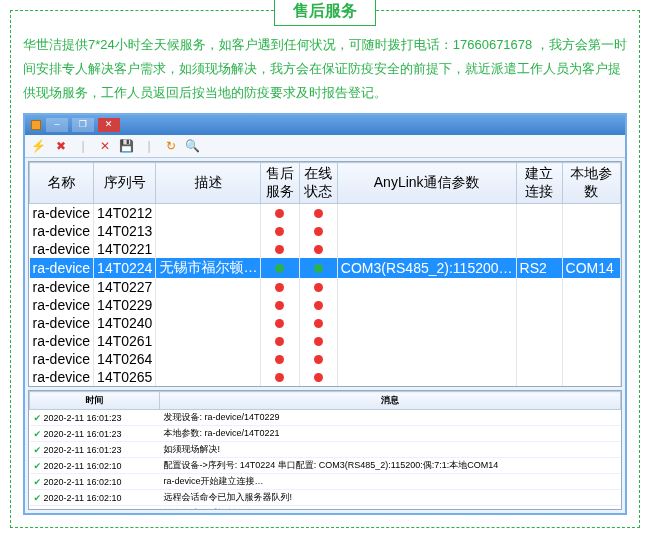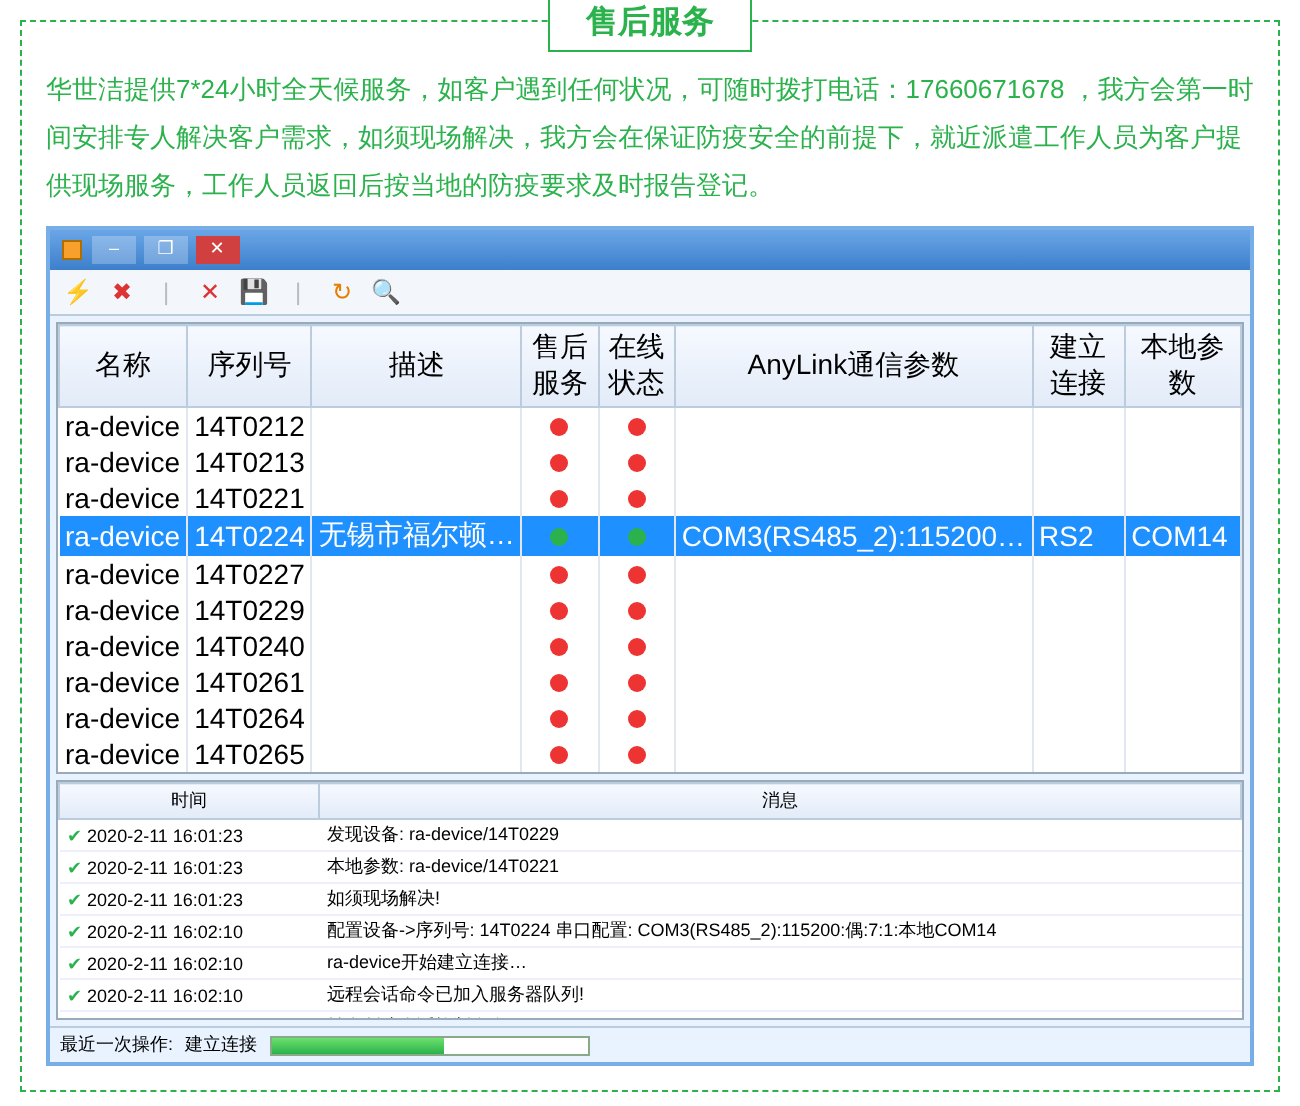--- a/index.html
+++ b/index.html
@@ -17,21 +17,21 @@
 .grid { border: 1px solid #9ab; margin: 3px; background: #fff; }
 .grid table { width: 100%; border-collapse: collapse; font-size: 14px; }
 .grid th { background: linear-gradient(#f6f9ff,#e2ebf8); border: 1px solid #bcd; padding: 2px 3px; font-weight: normal; }
 .grid td { border-right: 1px solid #e2e6ee; border-bottom: 0; padding: 1px 3px; height: 15px; white-space: nowrap; overflow: hidden; }
 .grid tr.sel td { background: #1e90ff; color: #fff; }
 .dot { display: inline-block; width: 9px; height: 9px; border-radius: 50%; }
 .red { background: #e33; }
 .green { background: #2bb24c; }
 .log { border: 1px solid #9ab; margin: 0 3px 3px; background: #fff; max-height: 120px; overflow: hidden; }
 .log table { width: 100%; border-collapse: collapse; font-size: 9px; }
-.log th { background: linear-gradient(#f6f9ff,#e2ebf8); border: 1px solid #bcd; padding: 2px 3px; font-weight: normal; }
+.log th { background: linear-gradient(#f6f9ff,#e2ebf8); border: 1px solid #bcd; padding: 2px 3px; font-weight: bold; }
 .log td { border-bottom: 1px solid #eef; padding: 1px 4px; height: 13px; }
 .log .ok { color: #2bb24c; font-size: 9px; }
 .status { background: #e9f2ff; border-top: 1px solid #bcd; padding: 2px 5px; display: flex; align-items: center; gap: 6px; font-size: 9px; }
 .pbar { width: 160px; height: 10px; border: 1px solid #8a8; background: #fff; display: inline-block; }
 .pbar i { display: block; height: 100%; background: linear-gradient(#6de06d,#2bb24c); }
 .sq{display:inline-block;width:10px;height:10px;background:#f7a12c;border:1px solid #b06e00;}
 </style>
 </head>
 <body>
 
@@ -212,21 +212,14 @@
               <td>远程会话命令已加入服务器队列!</td>
             </tr>
             <tr>
               <td style="width: 130px;"><span class="ok">✔</span> 2020-2-11 16:02:17</td>
               <td>转发创建会话控制命令。</td>
             </tr>
           </tbody>
       </table>
     </div>
 
-    <div class="status">
-      <span>最近一次操作:</span>
-      <span>建立连接</span>
-      <span class="pbar">
-          <i id="pfill" style="width: 55%;"></i>
-        </span>
-    </div>
   </div>
 </div>
 
 </body></html>

